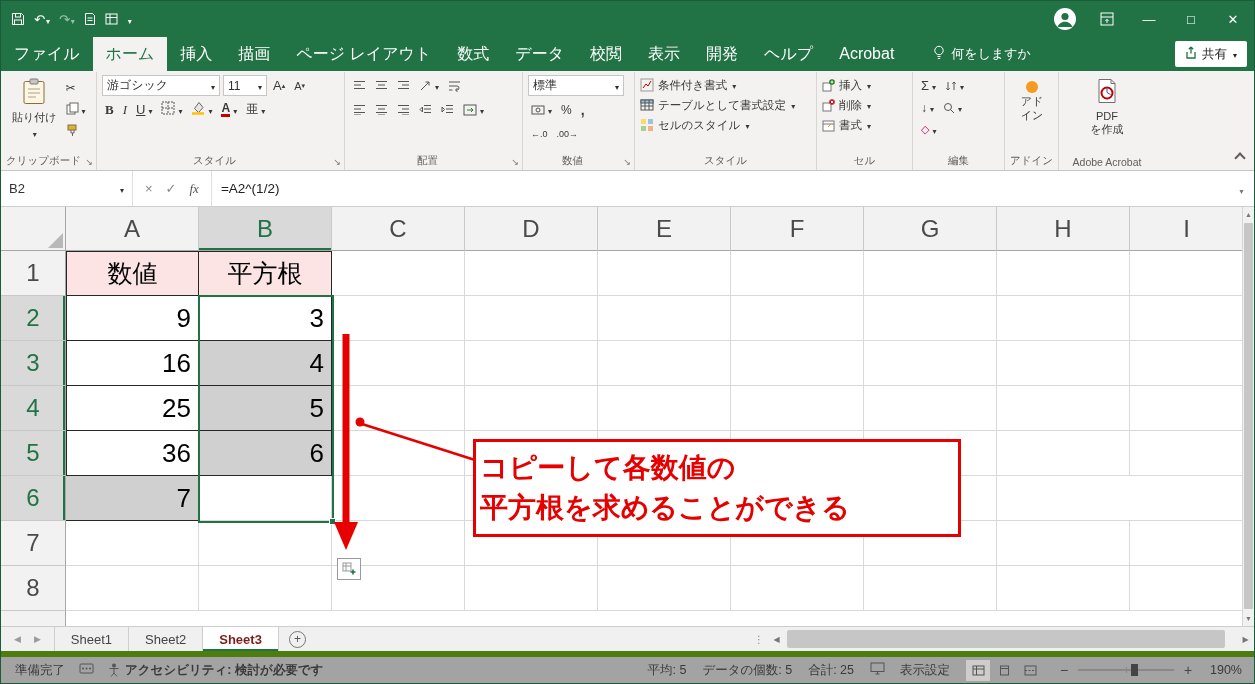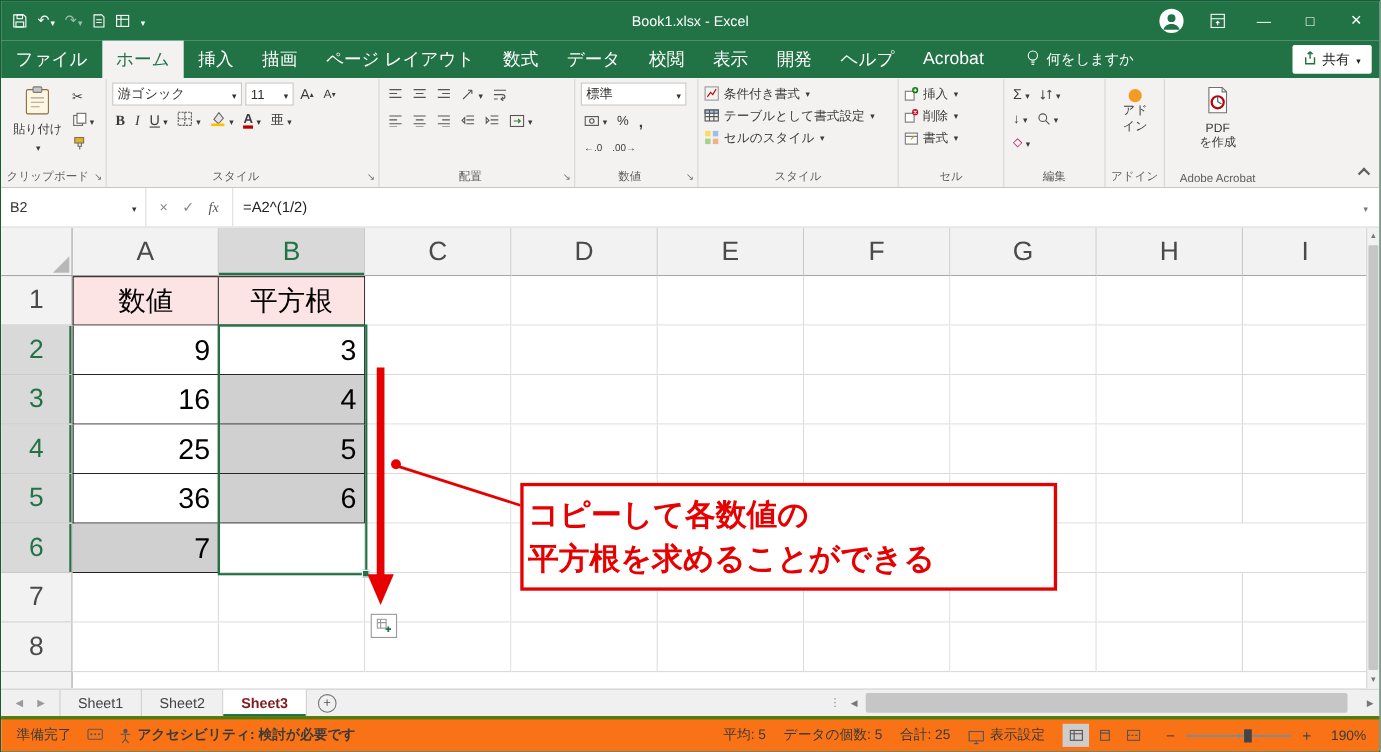--- a/index.html
+++ b/index.html
@@ -108,31 +108,31 @@
   .stab:first-of-type{border-left:1px solid #cfcfcf}
   .stab.active{background:#fff;color:#7f1d1d;font-weight:bold;box-shadow:inset 0 -2px 0 #217346}
   .newsheet{width:17px;height:17px;border:1px solid #767676;border-radius:50%;display:flex;align-items:center;justify-content:center;margin:auto 10px;font-size:12px;color:#555;cursor:pointer;line-height:1}
   .hscroll{margin-left:auto;display:flex;align-items:center;height:100%}
   .hs-dots{font-size:10px;color:#888;padding:0 4px;cursor:ew-resize}
   .hs-btn{width:17px;height:100%;display:flex;align-items:center;justify-content:center;font-size:8px;color:#777;cursor:pointer}
   .hs-track{width:452px;height:100%;position:relative;background:#f0f0f0}
   .hs-thumb{position:absolute;left:2px;top:3px;height:18px;width:438px;background:#c6c6c6;border-radius:2px;cursor:pointer}
 
   
-  .statusbar{position:absolute;top:650px;left:0;right:0;bottom:0;background:#f97316;border-top:3px solid #4d7c0f;display:flex;align-items:center;font-size:12.5px;color:#3b3a39}
+  .statusbar{position:absolute;top:650px;left:0;right:0;bottom:0;background:#a3a3a3;border-top:6px solid #4d7c0f;display:flex;align-items:center;font-size:12.5px;color:#3b3a39}
   .st-left{display:flex;align-items:center;gap:14px;padding-left:14px}
   .st-right{margin-left:auto;display:flex;align-items:center;gap:16px;padding-right:12px}
   .vbtn{width:24px;height:21px;display:flex;align-items:center;justify-content:center;cursor:pointer}
   .vbtn.on{background:#cfcdcb}
   .zoomwrap{display:flex;align-items:center;gap:8px}
   .zbtn{font-size:14px;color:#444;cursor:pointer;width:12px;text-align:center}
   .ztrack{position:relative;width:96px;height:2px;background:#8a8886;cursor:pointer}
   .znotch{position:absolute;left:48px;top:-2px;width:1px;height:6px;background:#8a8886}
   .zthumb{position:absolute;left:53px;top:-5px;width:7px;height:12px;background:#444;cursor:pointer}
-  .dispset{display:flex;align-items:flex-end;gap:5px;cursor:pointer}
+  .dispset{display:flex;align-items:flex-start;gap:15px;cursor:pointer}
 </style>
 </head>
 <body>
 
 <div class="window">
 
   <div class="titlebar">
     <div class="qat">
       <span class="qicon">
           <svg width="14" height="14">
@@ -152,21 +152,20 @@
       <span class="qicon">
           <svg width="13" height="12">
             <rect x="1" y="1" width="11" height="10" fill="none" stroke="#fff"></rect>
             <path d="M1 4.5h11M5 1v10" stroke="#fff"></path>
           </svg>
         </span>
       <span class="qicon">
           <span class="wcar"></span>
         </span>
     </div>
-    <div class="title-text">Book1.xlsx - Excel</div>
     <div class="tctrls">
       <span class="tbtn">
           <svg width="24" height="24">
             <circle cx="12" cy="12" r="11" fill="#fff"></circle>
             <circle cx="12" cy="9.5" r="3.6" fill="#217346"></circle>
             <path d="M4.5 20c1.6-3.8 4.4-5.2 7.5-5.2s5.9 1.4 7.5 5.2" fill="#217346"></path>
           </svg>
         </span>
       <span class="tbtn">
           <svg width="14" height="14">

